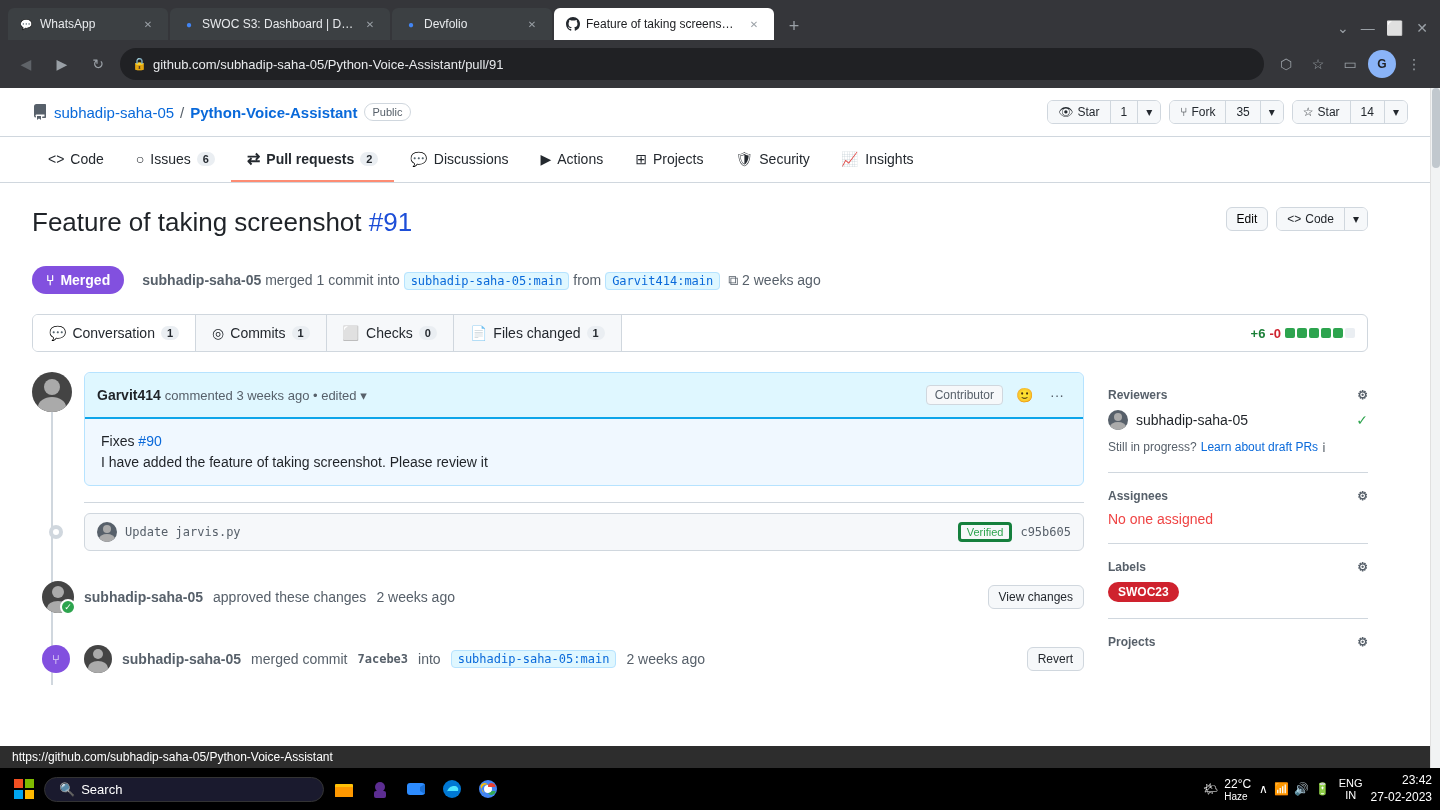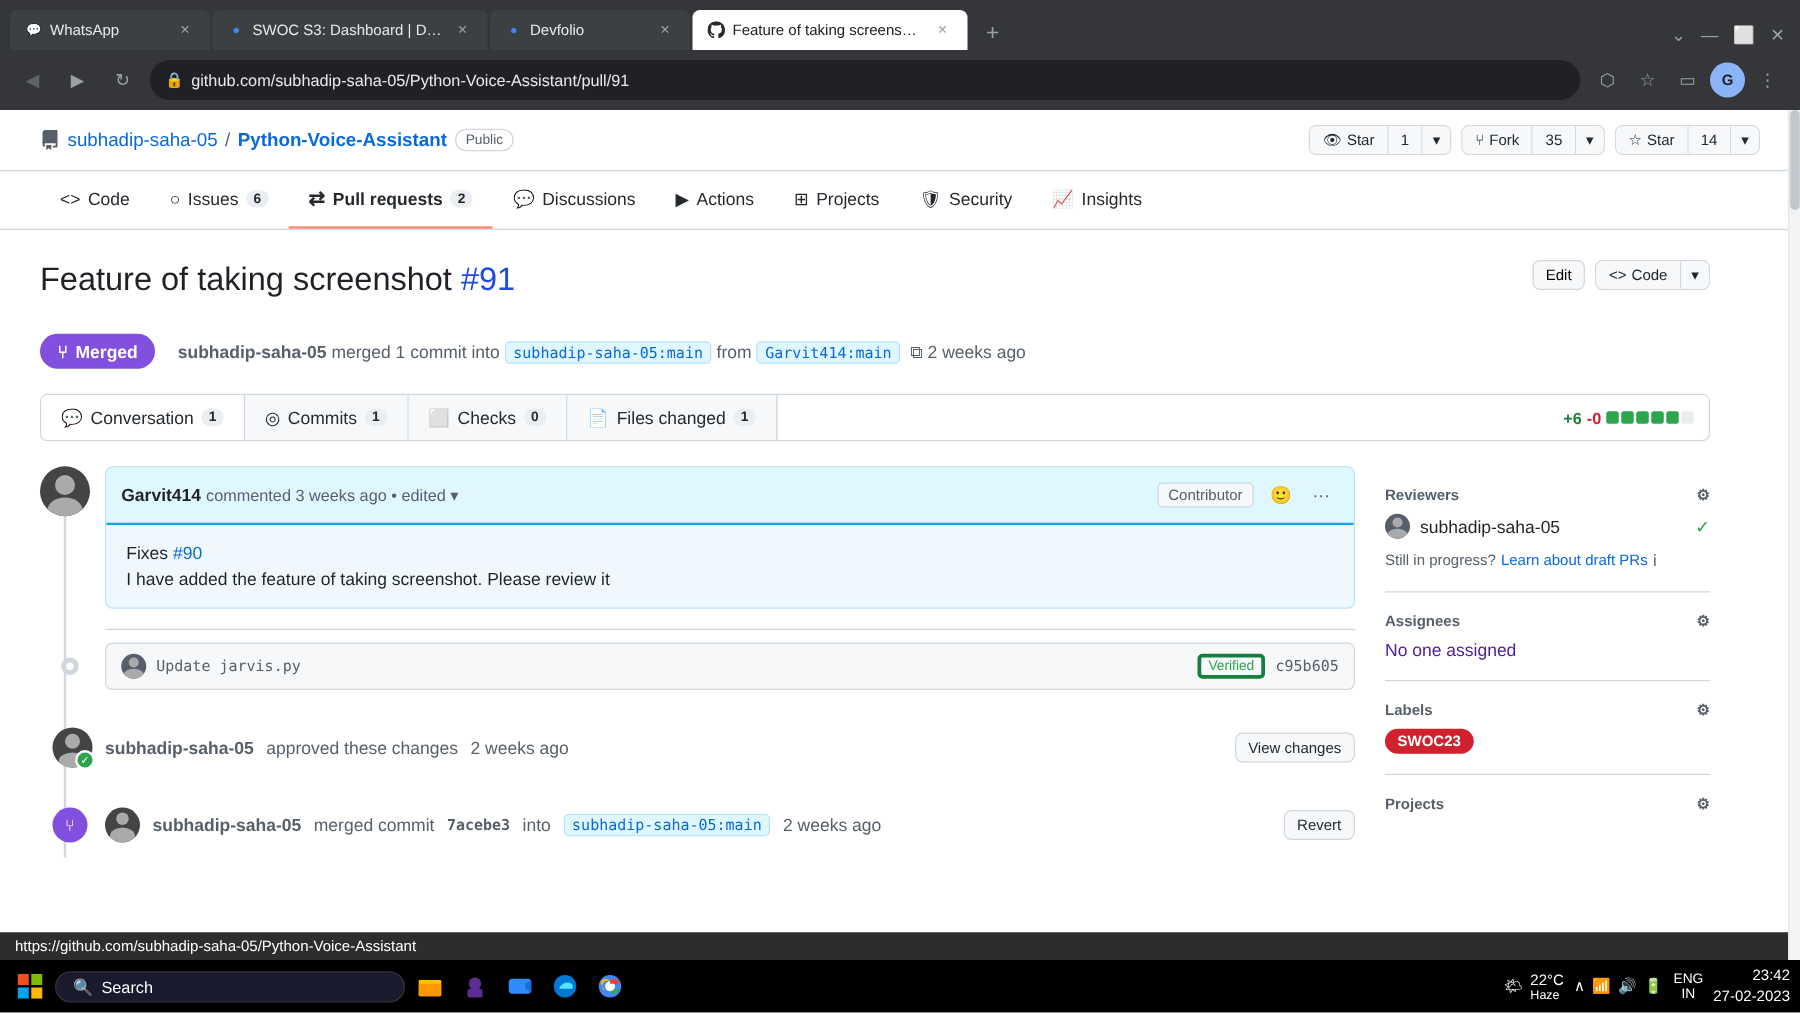--- a/index.html
+++ b/index.html
@@ -459,21 +459,21 @@
               <a style="color:#0969da; cursor:pointer;">Learn about draft PRs</a>
               <span class="info-icon">ℹ</span>
             </div>
           </div>
 
           <div class="sidebar-section">
             <div class="sidebar-title">
               <span>Assignees</span>
               <span style="cursor:pointer;">⚙</span>
             </div>
-            <span style="color:#4c1d95; font-size:14px;">No one assigned</span>
+            <span style="color:#ef4444; font-size:14px;">No one assigned</span>
           </div>
 
           <div class="sidebar-section">
             <div class="sidebar-title">
               <span>Labels</span>
               <span style="cursor:pointer;">⚙</span>
             </div>
             <span class="label-badge" style="background:#cf222e;">SWOC23</span>
           </div>
 

